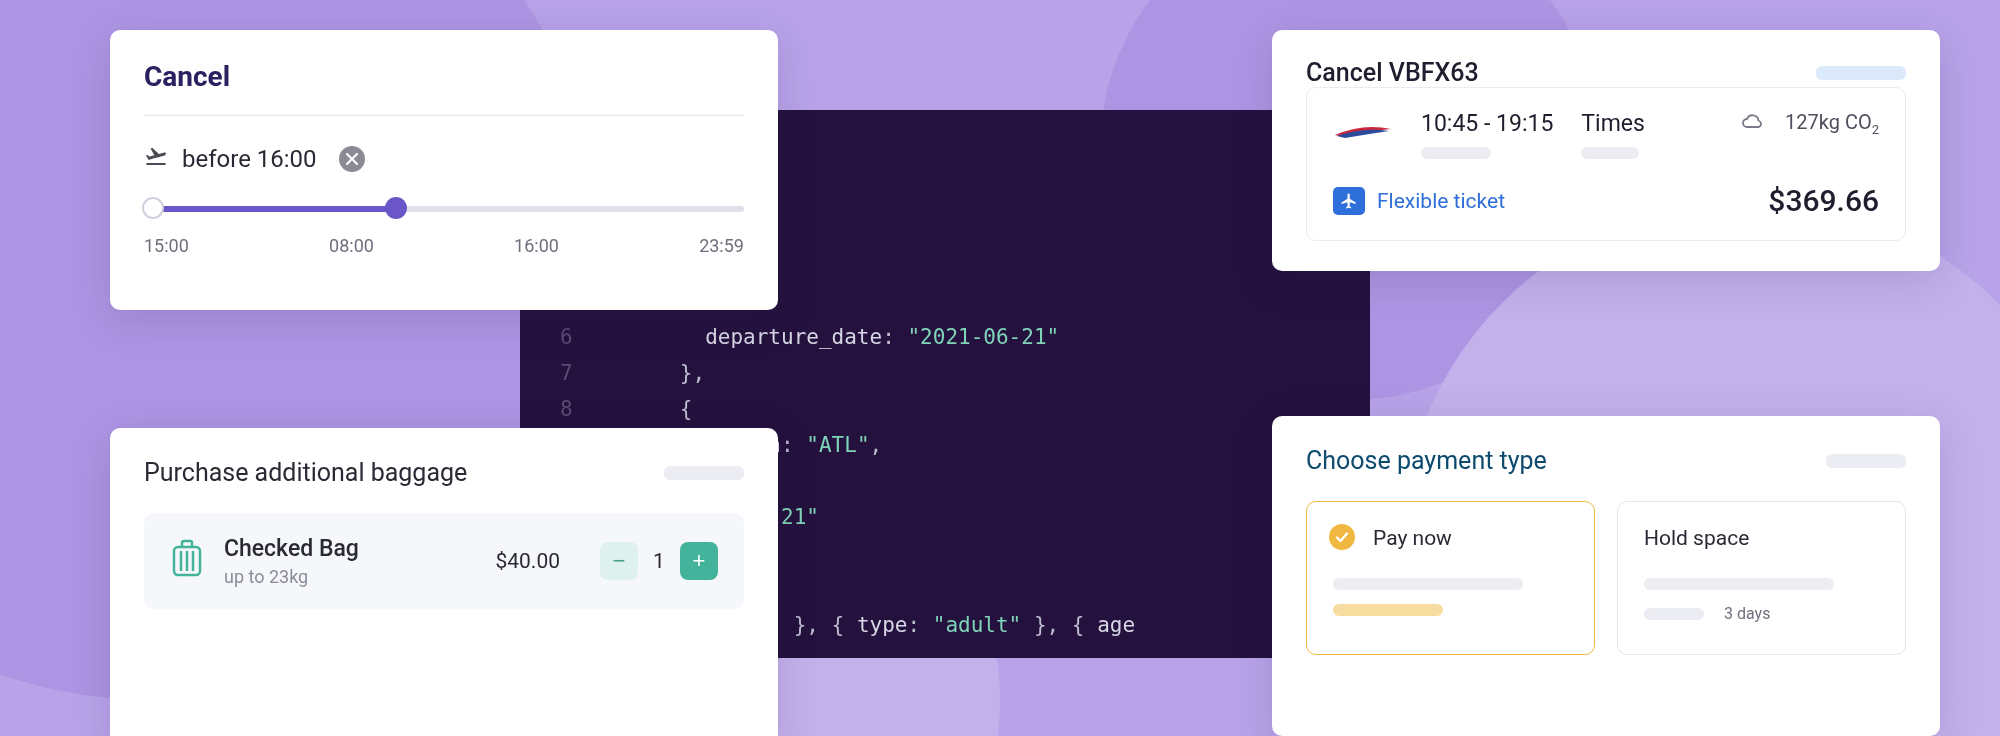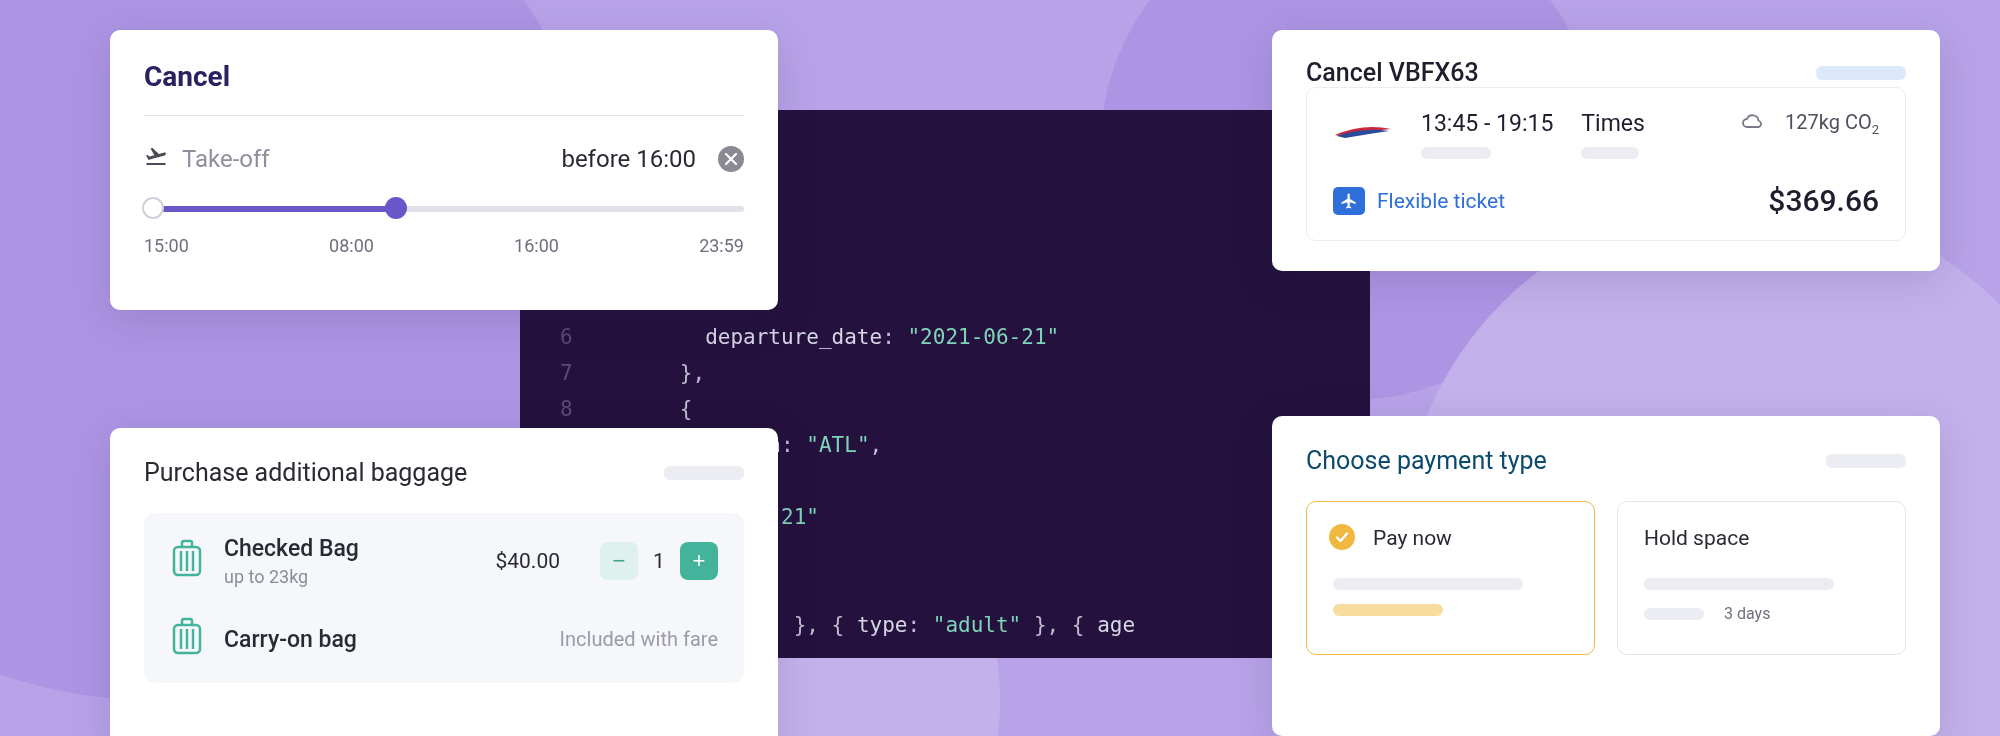--- a/index.html
+++ b/index.html
@@ -170,21 +170,20 @@
 
 <div class="card times-card">
   <div class="times-title">Cancel</div>
   <hr class="times-hr">
   <div class="times-row">
     <span class="takeoff-icon">
       <svg width="24" height="24" viewBox="0 0 24 24" fill="currentColor">
           <path d="M2.5 19h19v2h-19v-2zm19.57-9.36c-.22-.8-1.04-1.28-1.84-1.06L14.92 10 8.46 3.98 6.5 4.5l3.88 6.72-4.96 1.33-1.97-1.54-1.45.39 2.59 4.49s8.97-2.4 16.03-4.29c.8-.21 1.28-1.04 1.06-1.84z"></path>
         </svg>
     </span>
-    <span class="takeoff-label">Take-off</span>
     <span class="takeoff-value">before 16:00</span>
     <button class="clear-btn">
       <svg width="12" height="12" viewBox="0 0 12 12">
           <path d="M1 1 L11 11 M11 1 L1 11" stroke="#fff" stroke-width="2.2" stroke-linecap="round"></path>
         </svg>
     </button>
   </div>
   <div class="slider-wrap">
     <div class="slider-track"></div>
     <div class="slider-fill" id="slider-fill" style="width: 42%;"></div>
@@ -206,21 +205,21 @@
   </div>
   <div class="cancel-body">
     <div class="cancel-row1">
       <div class="airline-logo">
         <svg viewBox="0 0 60 20">
             <path d="M2 14 Q30 2 58 8 Q35 10 10 16 Z" fill="#c9283c"></path>
             <path d="M4 15 Q30 6 56 10 Q35 13 12 17 Z" fill="#2a4b9b"></path>
           </svg>
       </div>
       <div class="time-block">
-        <div class="time-main">13:45 - 19:15</div>
+        <div class="time-main">10:45 - 19:15</div>
         <div class="skeleton sk-sm" style="width:70px;height:12px"></div>
       </div>
       <div class="direct-block">
         <div class="time-main">Times</div>
         <div class="skeleton sk-sm" style="width:58px;height:12px"></div>
       </div>
       <div class="co2-block">
         <span class="cloud-icon">
           <svg width="24" height="18" viewBox="0 0 24 18" fill="none" stroke="currentColor" stroke-width="1.8">
               <path d="M6 14a4 4 0 010-8 6 6 0 0111.5 1.5A3.5 3.5 0 0118 14H6z"></path>
@@ -260,32 +259,20 @@
         <div class="bag-name">Checked Bag</div>
         <div class="bag-sub">up to 23kg</div>
       </div>
       <div class="bag-price">$40.00</div>
       <div class="stepper">
         <button class="step-btn step-minus">−</button>
         <span class="step-val">1</span>
         <button class="step-btn step-plus">+</button>
       </div>
     </div>
-    <div class="bag-row">
-      <span class="bag-icon">
-        <svg width="34" height="40" viewBox="0 0 34 40" fill="none" stroke="currentColor" stroke-width="2.5">
-            <rect x="4" y="8" width="26" height="28" rx="4"></rect>
-            <path d="M12 8V4a2 2 0 012-2h6a2 2 0 012 2v4M11 12v20M17 12v20M23 12v20"></path>
-          </svg>
-      </span>
-      <div>
-        <div class="bag-name">Carry-on bag</div>
-      </div>
-      <div class="bag-included">Included with fare</div>
-    </div>
   </div>
 </div>
 
 <div class="card pay-card">
   <div class="pay-header">
     <div class="pay-title">Choose payment type</div>
     <div class="skeleton sk-sm" style="width:80px;height:14px"></div>
   </div>
   <div class="pay-options">
     <div class="pay-opt selected">

